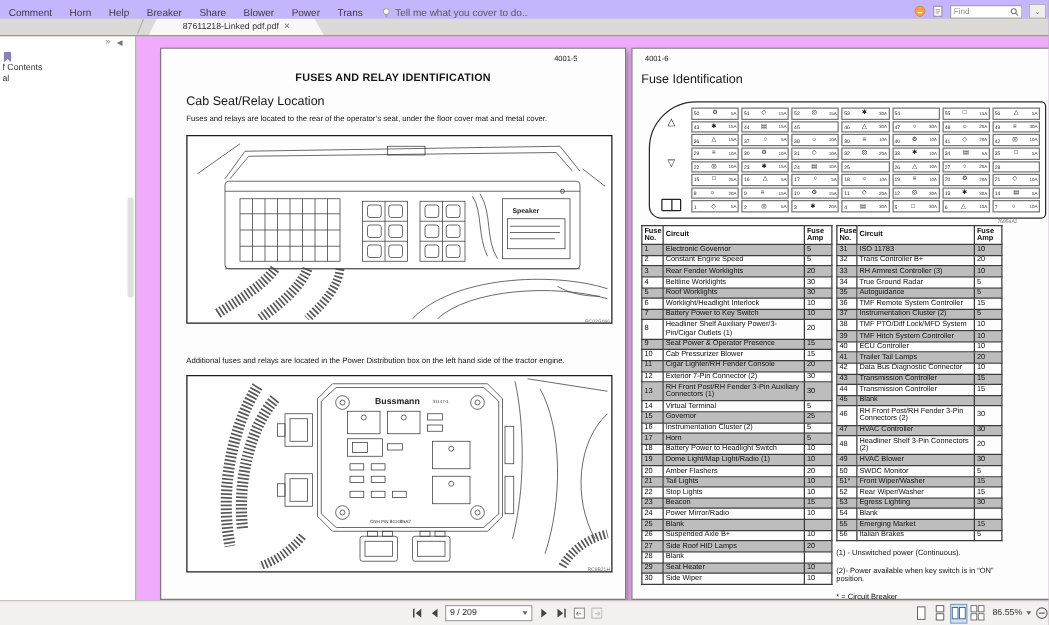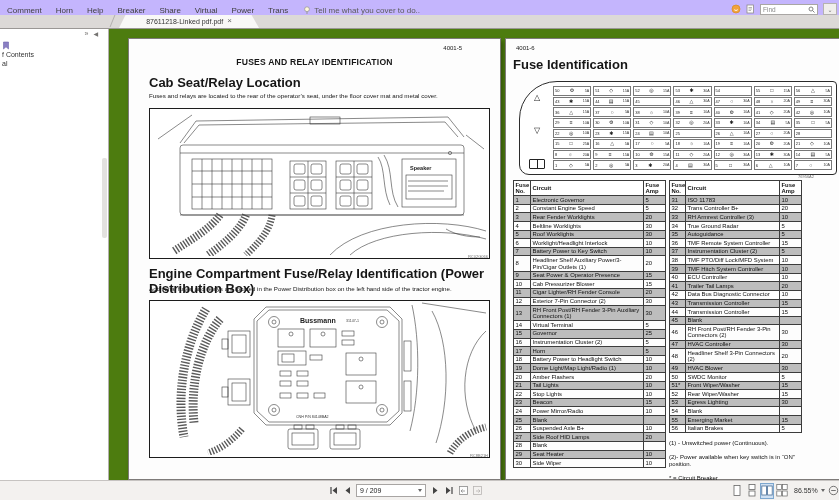--- a/index.html
+++ b/index.html
@@ -32,27 +32,27 @@
   
   .sidebar{position:absolute;top:28px;left:0;width:108px;bottom:19px;background:#ffffff;
            border-right:1px solid #b3b0ae;z-index:2}
   .sb-head{height:11px;display:flex;justify-content:flex-end;align-items:center;gap:5px;
            padding-right:10px;color:#767472;font-size:7px}
   .sb-body{padding:2px 0 0 2px}
   .sb-item{font-size:7px;color:#333;padding:1px 0;white-space:nowrap;overflow:hidden}
   .sb-scroll{position:absolute;right:1px;top:130px;width:5px;height:80px;background:#e3e1df;border-radius:2px}
 
   
-  .docarea{position:absolute;top:28px;left:109px;right:0;bottom:19px;background:#4d7c0f;overflow:hidden}
+  .docarea{position:absolute;top:28px;left:109px;right:0;bottom:19px;background:#f0abfc;overflow:hidden}
   .page{position:absolute;background:#fdfdfd;border:1px solid #7e7b79;
         box-shadow:2px 3px 4px rgba(0,0,0,.35);color:#161616}
   #page-left{left:19px;top:10px;width:371px;height:440px}
   #page-right{left:396px;top:10px;width:346px;height:440px}
 
-  .h2{font-weight:bold;font-size:13px;line-height:1.15}
+  .h2{font-weight:normal;font-size:10px;line-height:1.15}
   .body-text{font-size:6.2px;line-height:1.25}
 
   .pno-l{position:absolute;top:6px;right:38px;font-size:6px}
   .doc-title{position:absolute;top:18px;left:0;right:0;text-align:center;font-weight:bold;
              font-size:8.6px;letter-spacing:.2px}
   #s1h{position:absolute;top:37px;left:20px}
   #s1b{position:absolute;top:53px;left:20px;right:14px}
   .figure{position:absolute;border:1px solid #1c1c1c;background:#fff}
   #fig1{left:20px;top:69px;width:339px;height:149px}
   #s2h{position:absolute;top:228px;left:20px;right:6px}
@@ -111,21 +111,21 @@
 </head>
 <body>
 
 <div class="menubar">
   <div id="menu-items">
       <span class="menu-item">Comment</span>
       <span class="menu-item">Horn</span>
       <span class="menu-item">Help</span>
       <span class="menu-item">Breaker</span>
       <span class="menu-item">Share</span>
-      <span class="menu-item">Virtual</span>
+      <span class="menu-item">Blower</span>
       <span class="menu-item">Power</span>
       <span class="menu-item">Trans</span>
     </div>
   <div class="tellme">
     <svg width="8" height="9">
       <circle cx="4" cy="3.2" r="2.4" fill="#fff8dd" stroke="#999" stroke-width="0.8"></circle>
       <path d="M3 6.2h2M3.2 7.4h1.6" stroke="#999" stroke-width="0.7" fill="none"></path>
     </svg>
     <span>Tell me what you cover to do..</span>
   </div>
@@ -221,21 +221,20 @@
           <path d="M180 146 C212 112 292 108 336 122"></path>
           <path d="M200 146 C226 122 294 118 336 130"></path>
           <path d="M296 120 C306 126 318 128 330 128"></path>
           <path d="M30 106 H314"></path>
         </g>
         <text x="260" y="61" font-size="5.5" font-weight="bold" fill="#222">Speaker</text>
       </svg>
       <span class="figcode">RC02G066</span>
     </div>
 
-    <div class="h2" id="s2h">Engine Compartment Fuse/Relay Identification (Power Distribution Box)</div>
     <div class="body-text" id="s2b">Additional fuses and relays are located in the Power Distribution box on the left hand side of the tractor engine.</div>
 
     <div class="figure" id="fig2">
       <svg width="337" height="154" viewBox="0 0 337 154">
         <g stroke="#3a3a3a" stroke-width="0.6" fill="none">
           <path d="M116 6 H240 L252 18 V112 L240 124 H116 L104 112 V18 Z"></path>
           <path d="M119 9 H237 L249 20 V110 L237 121 H119 L107 110 V20 Z"></path>
           <circle cx="124" cy="21" r="5.5"></circle>
             <circle cx="124" cy="21" r="2"></circle>
           <circle cx="232" cy="21" r="5.5"></circle>

